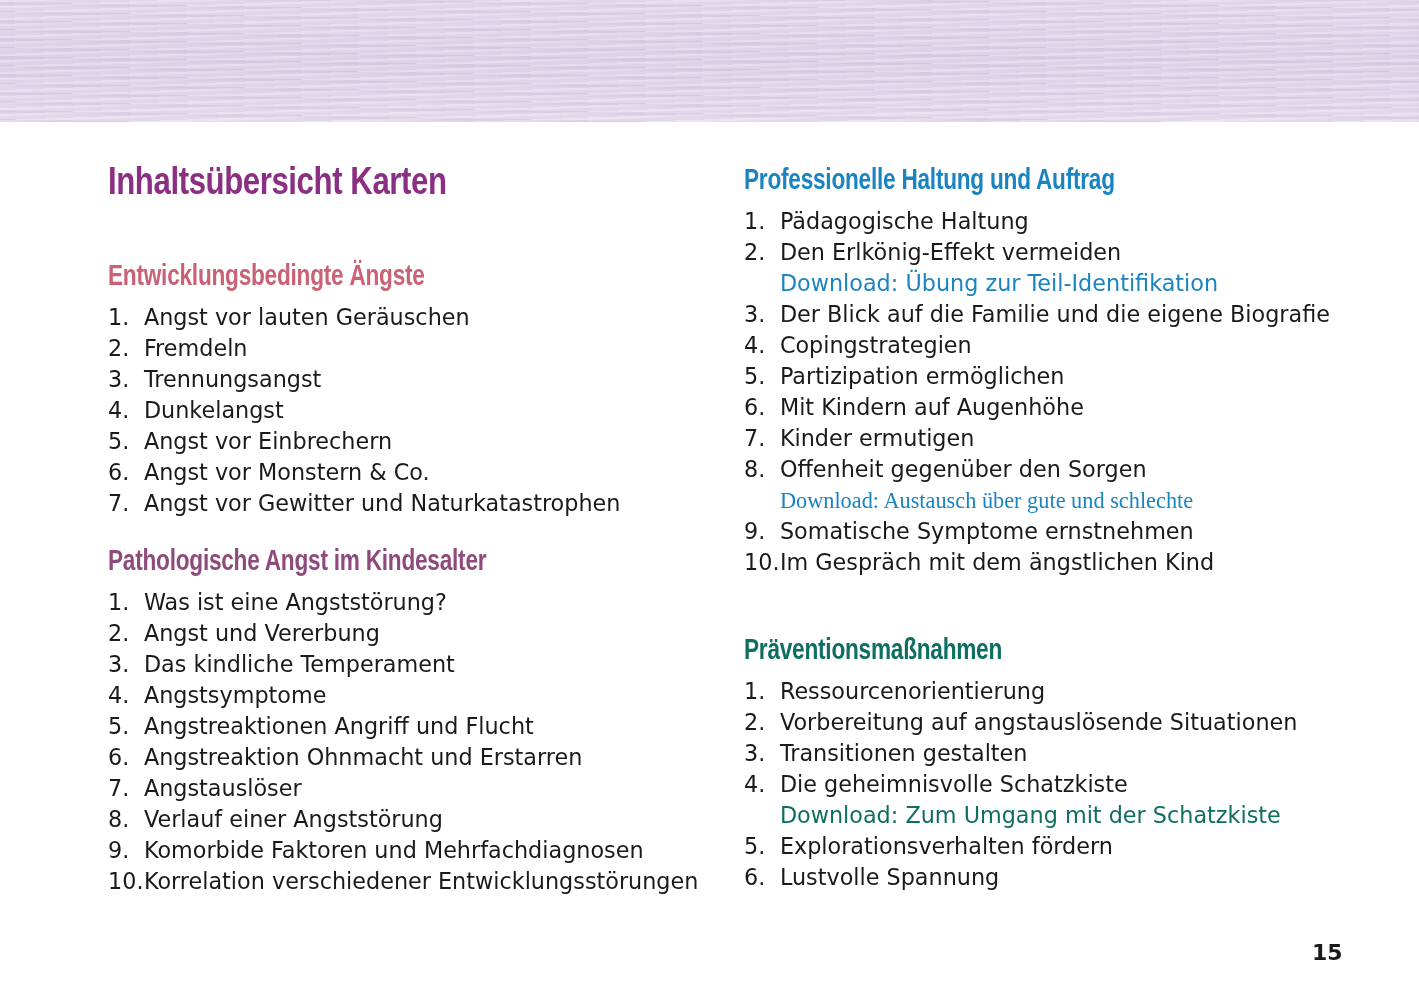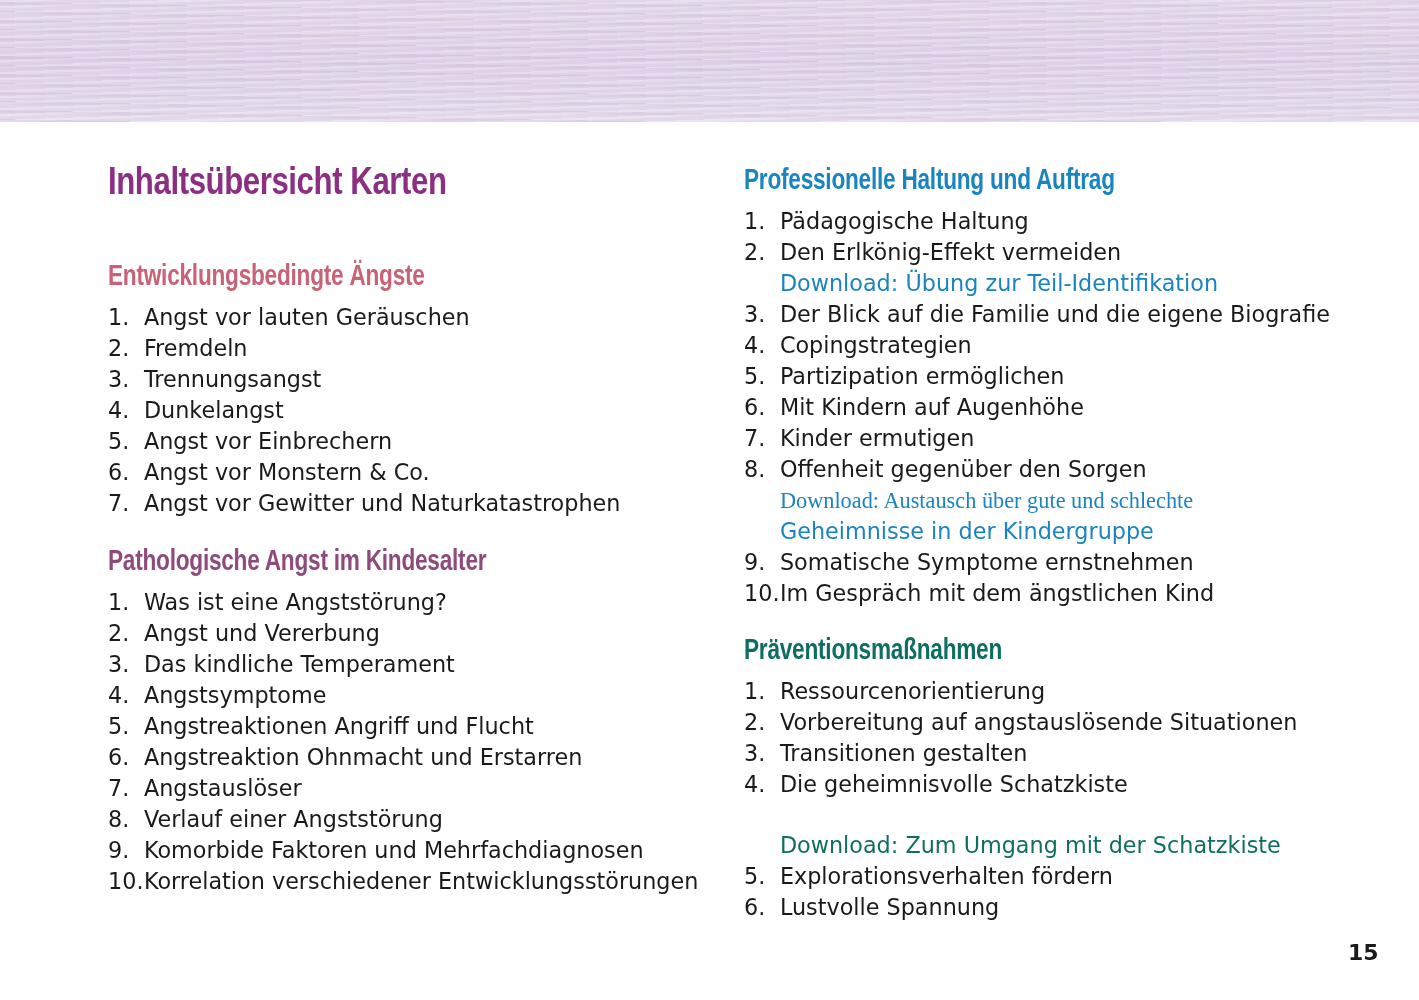--- a/index.html
+++ b/index.html
@@ -27,21 +27,21 @@
   }
   .list { position:absolute; margin:0; padding:0; list-style:none; }
   .list li {
     display:flex; font-size:23px; line-height:31px; white-space:nowrap;
     transform:scaleX(0.97); transform-origin:left center;
   }
   .num { display:inline-block; width:37px; flex:0 0 37px; }
   .dl { padding-left:37px; font-size:23px; line-height:31px; white-space:nowrap;
         transform:scaleX(0.97); transform-origin:left center; }
   .page-number {
-    position:absolute; left:1348px; top:940px; font-weight:bold; font-size:22px;
+    position:absolute; left:1312px; top:940px; font-weight:bold; font-size:22px;
     font-family:"DejaVu Sans", sans-serif;
   }
 </style>
 </head>
 <body>
 
 <div class="header-band"></div>
 
 <h1 class="page-title" style="color:#8b2f82">Inhaltsübersicht Karten</h1>
 
@@ -154,23 +154,20 @@
       <span class="num">7.</span>
       <span>Kinder ermutigen</span>
     </li>
     <li>
       <span class="num">8.</span>
       <span>Offenheit gegenüber den Sorgen</span>
     </li>
     <li style="display: block; transform: none; font-family: Liberation Serif, serif;">
       <div class="dl" style="color: rgb(26, 132, 193);">Download: Austausch über gute und schlechte</div>
     </li>
-    <li style="display: block; transform: none;">
-      <div class="dl" style="color: rgb(26, 132, 193);">Geheimnisse in der Kindergruppe</div>
-    </li>
     <li>
       <span class="num">9.</span>
       <span>Somatische Symptome ernstnehmen</span>
     </li>
     <li>
       <span class="num">10.</span>
       <span>Im Gespräch mit dem ängstlichen Kind</span>
     </li>
   </ul>
 
@@ -185,21 +182,21 @@
       <span>Vorbereitung auf angstauslösende Situationen</span>
     </li>
     <li>
       <span class="num">3.</span>
       <span>Transitionen gestalten</span>
     </li>
     <li>
       <span class="num">4.</span>
       <span>Die geheimnisvolle Schatzkiste</span>
     </li>
-    <li style="display: block; transform: none; margin-top: 30px;">
+    <li style="display: block; transform: none;">
       <div class="dl" style="color: rgb(15, 110, 98);">Download: Zum Umgang mit der Schatzkiste</div>
     </li>
     <li>
       <span class="num">5.</span>
       <span>Explorationsverhalten fördern</span>
     </li>
     <li>
       <span class="num">6.</span>
       <span>Lustvolle Spannung</span>
     </li>

